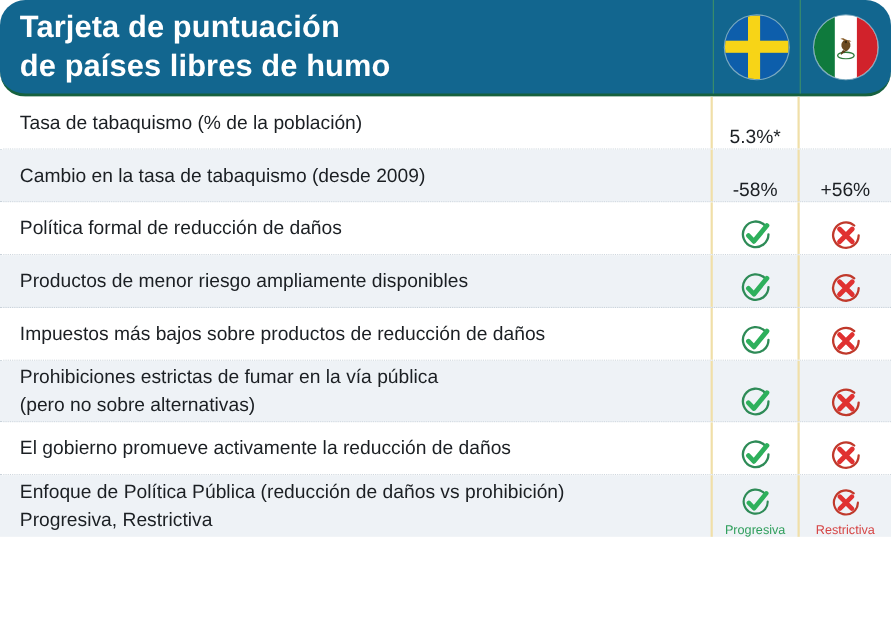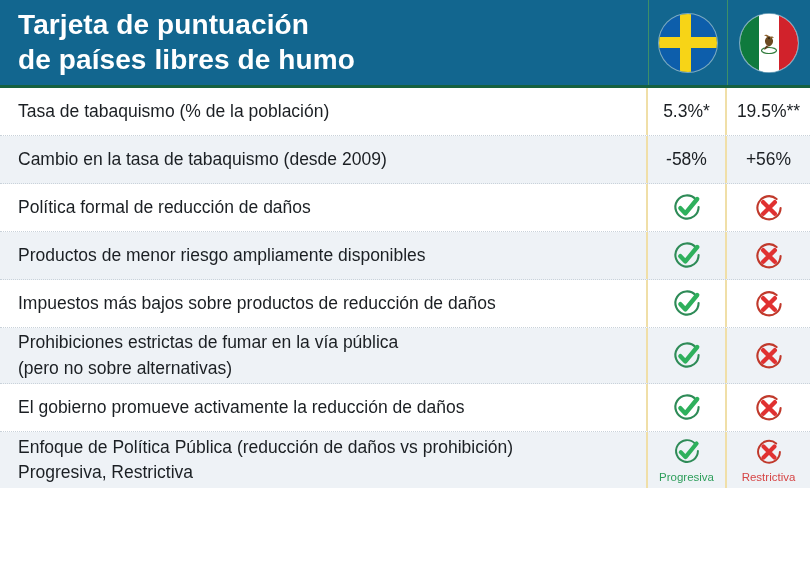--- a/index.html
+++ b/index.html
@@ -23,20 +23,21 @@
 
   
   .header {
     position: relative;
     height: 88px;
     background: #12668f;
     display: flex;
     align-items: stretch;
     border-bottom: 3px solid #16613f;
     box-sizing: border-box;
+    border-radius: 23px;
   }
   .header-title {
     flex: 0 0 648px;
     display: flex;
     flex-direction: column;
     justify-content: center;
     padding-left: 18px;
     box-sizing: border-box;
     color: #ffffff;
     font-size: 28px;
@@ -131,21 +132,21 @@
     border-right: 2px solid #f0dfa8;
   }
   .cell-label .lbl-line { display: block; white-space: nowrap; }
 
   .cell-val {
     flex: 0 0 79px;
     box-sizing: border-box;
     display: flex;
     flex-direction: column;
     align-items: center;
-    justify-content: center;
+    justify-content: flex-end;
     color: #1b1f23;
     font-size: 17.5px;
     border-right: 2px solid #f0dfa8;
   }
   .cell-val.last {
     flex: 1 1 auto;
     border-right: none;
   }
   .cell-val .sublabel {
     font-size: 11.5px;
@@ -198,23 +199,20 @@
 
   <div class="rows">
 
     <div class="row h-small">
       <div class="cell-label">
         <span class="lbl-line">Tasa de tabaquismo (% de la población)</span>
       </div>
       <div class="cell-val">
         <span>5.3%*</span>
       </div>
-      <div class="cell-val last">
-        <span>19.5%**</span>
-      </div>
     </div>
 
     <div class="row alt h-small">
       <div class="cell-label">
         <span class="lbl-line">Cambio en la tasa de tabaquismo (desde 2009)</span>
       </div>
       <div class="cell-val">
         <span>-58%</span>
       </div>
       <div class="cell-val last">

